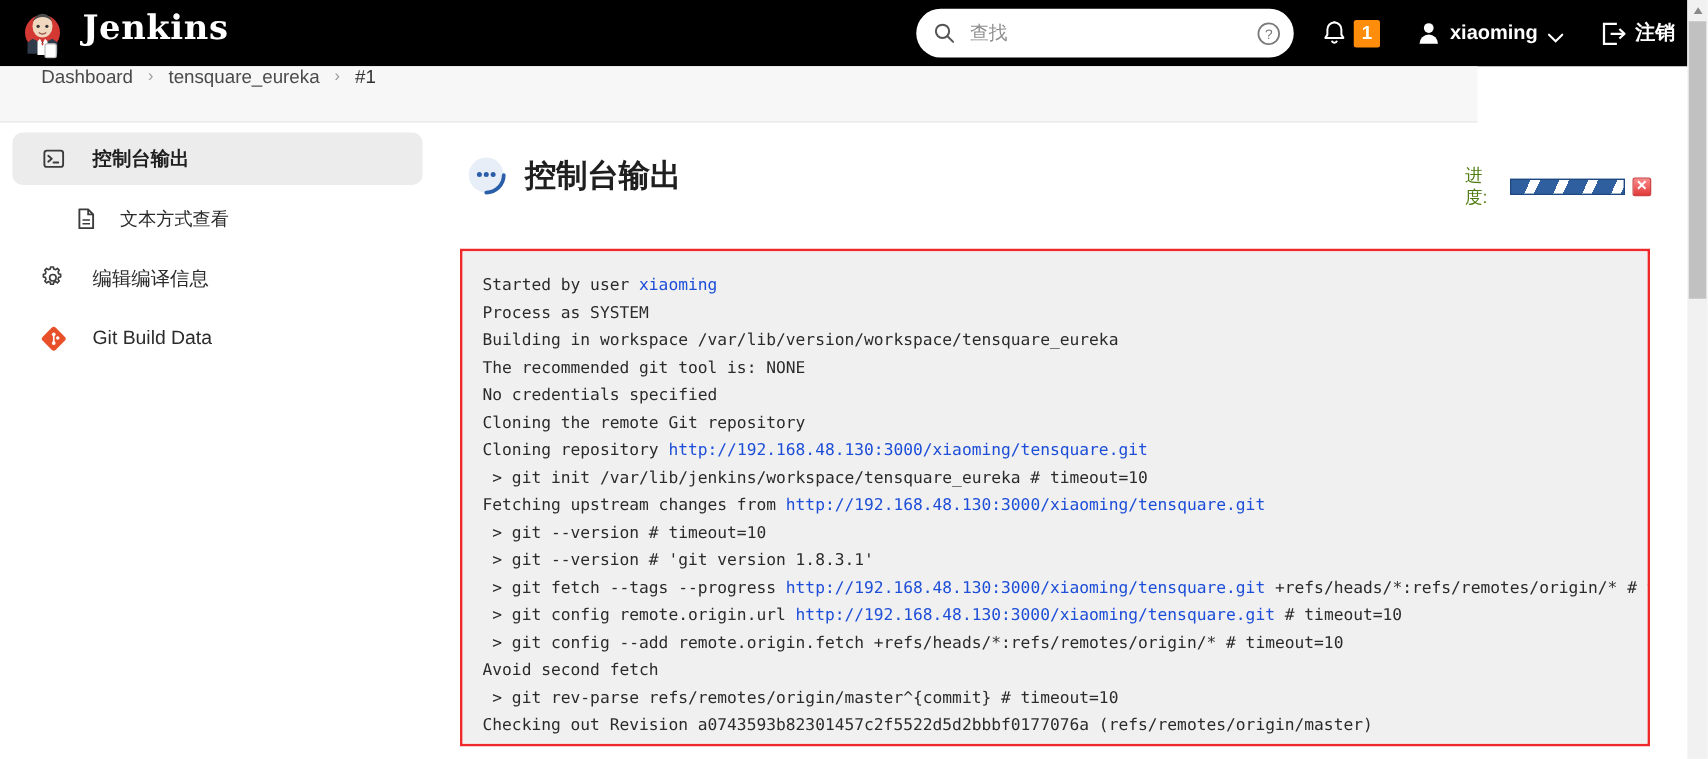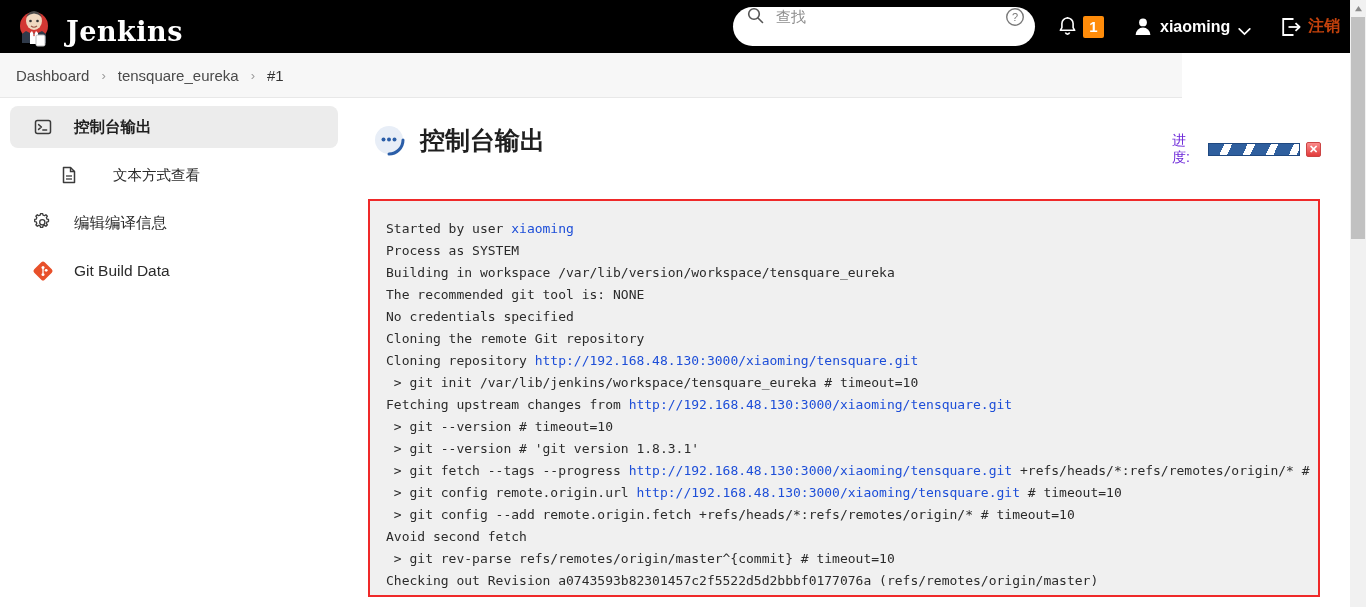--- a/index.html
+++ b/index.html
@@ -11,32 +11,32 @@
     font-family: "Liberation Sans", sans-serif;
   }
 
   
   .header {
     position: absolute; left: 0; top: 0;
     width: 1350px; height: 53px;
     background: #000;
     display: flex; align-items: center;
   }
-  .brand { display: flex; align-items: flex-end; margin-left: 14px; }
+  .brand { display: flex; align-items: flex-start; margin-left: 14px; }
   .brand-logo { width: 40px; height: 40px; position: relative; }
   .brand-name {
     color: #fff; font-family: "DejaVu Serif", "Liberation Serif", serif;
     font-size: 27px; font-weight: bold; margin-left: 12px; letter-spacing: .5px;
   }
 
   .search-wrap {
     position: absolute; left: 733px; top: 7px;
     width: 302px; height: 39px;
     background: #fff; border-radius: 20px;
-    display: flex; align-items: flex-start; padding: 0 10px 0 14px;
+    display: flex; align-items: center; padding: 0 10px 0 14px;
   }
   .search-icon { width: 17px; height: 17px; flex: 0 0 17px; }
   .search-input {
     flex: 1; border: 0; outline: none; background: transparent;
     font-size: 15px; color: #333; margin-left: 10px;
     font-family: "Liberation Sans", sans-serif;
   }
   .search-input::placeholder { color: #8d8d8d; }
   .help-icon { width: 20px; height: 20px; flex: 0 0 20px; }
 
@@ -50,59 +50,59 @@
     background: #ff8c0a; color: #fff; font-size: 15px; font-weight: bold;
     width: 21px; height: 22px; display: flex; align-items: center;
     justify-content: center; border-radius: 2px;
   }
   .user-group { display: flex; align-items: center; gap: 8px; margin-left: 20px; padding: 0 4px; }
   .person-icon { width: 18px; height: 19px; }
   .user-name { color: #fff; font-size: 16px; font-weight: bold; }
   .chev { width: 13px; height: 9px; }
   .logout-group { display: flex; align-items: center; gap: 6px; margin-left: 22px; padding: 0 4px; }
   .logout-icon { width: 21px; height: 20px; }
-  .logout-label { color: #c2410c; font-size: 16px; font-weight: bold; }
+  .logout-label { color: #ffffff; font-size: 16px; font-weight: bold; }
 
   
   .breadcrumb {
     position: absolute; left: 0; top: 53px; width: 1182px; height: 45px;
     background: #f7f7f7; border-bottom: 1px solid #e8e8e8;
-    display: flex; align-items: center; padding-left: 16px; gap: 12px;
+    display: flex; padding-left: 33px; gap: 12px;
   }
   .crumb { font-size: 15px; color: #4a4a4a; }
   .crumb.last { color: #333; }
   .crumb-sep { color: #9b9b9b; font-size: 13px; }
 
   
   .sidebar {
     position: absolute; left: 0; top: 106px; width: 348px;
   }
   .side-item {
     display: flex; align-items: center; height: 42px;
     margin: 0 10px 6px 10px; padding-left: 22px; border-radius: 8px;
     gap: 20px;
   }
   .side-item.active { background: #ececec; }
   .side-item.active .side-label { font-weight: bold; color: #1f1f1f; }
   .side-icon { width: 22px; height: 22px; flex: 0 0 22px; display:flex; align-items:center; justify-content:center;}
   .side-label { font-size: 15.5px; color: #2b2b2b; }
-  .side-item.sub { padding-left: 48px; gap: 33px; }
+  .side-item.sub { padding-left: 48px; gap: 16px; }
   .side-item.sub .side-label { font-size: 14.5px; }
 
   
   .main { position: absolute; left: 360px; top: 110px; width: 975px; }
   .page-head { display: flex; align-items: center; gap: 14px; height: 60px; padding-left: 12px;}
   .console-badge { width: 34px; height: 34px; }
   .page-title { font-size: 25px; font-weight: bold; color: #1f1f1f; }
 
   .progress-box {
     position: absolute; left: 1172px; top: 132px;
     display: flex; align-items: center; gap: 6px;
   }
-  .progress-label { font-size: 14px; color: #6d28d9; width: 30px; line-height: 17px; }
+  .progress-label { font-size: 14px; color: #4d7c0f; width: 30px; line-height: 17px; }
   .progress-track {
     width: 92px; height: 13px; background: #2f5f9e;
     border: 1px solid #1f4880;
     background-image: repeating-linear-gradient(115deg,
       #2f5f9e 0px, #2f5f9e 14px, #ffffff 14px, #ffffff 21px);
   }
   .stop-btn {
     width: 15px; height: 15px; border: 1px solid #c44; border-radius: 2px;
     background: linear-gradient(#fb8b8b, #e23b3b);
     display: flex; align-items: center; justify-content: center;

